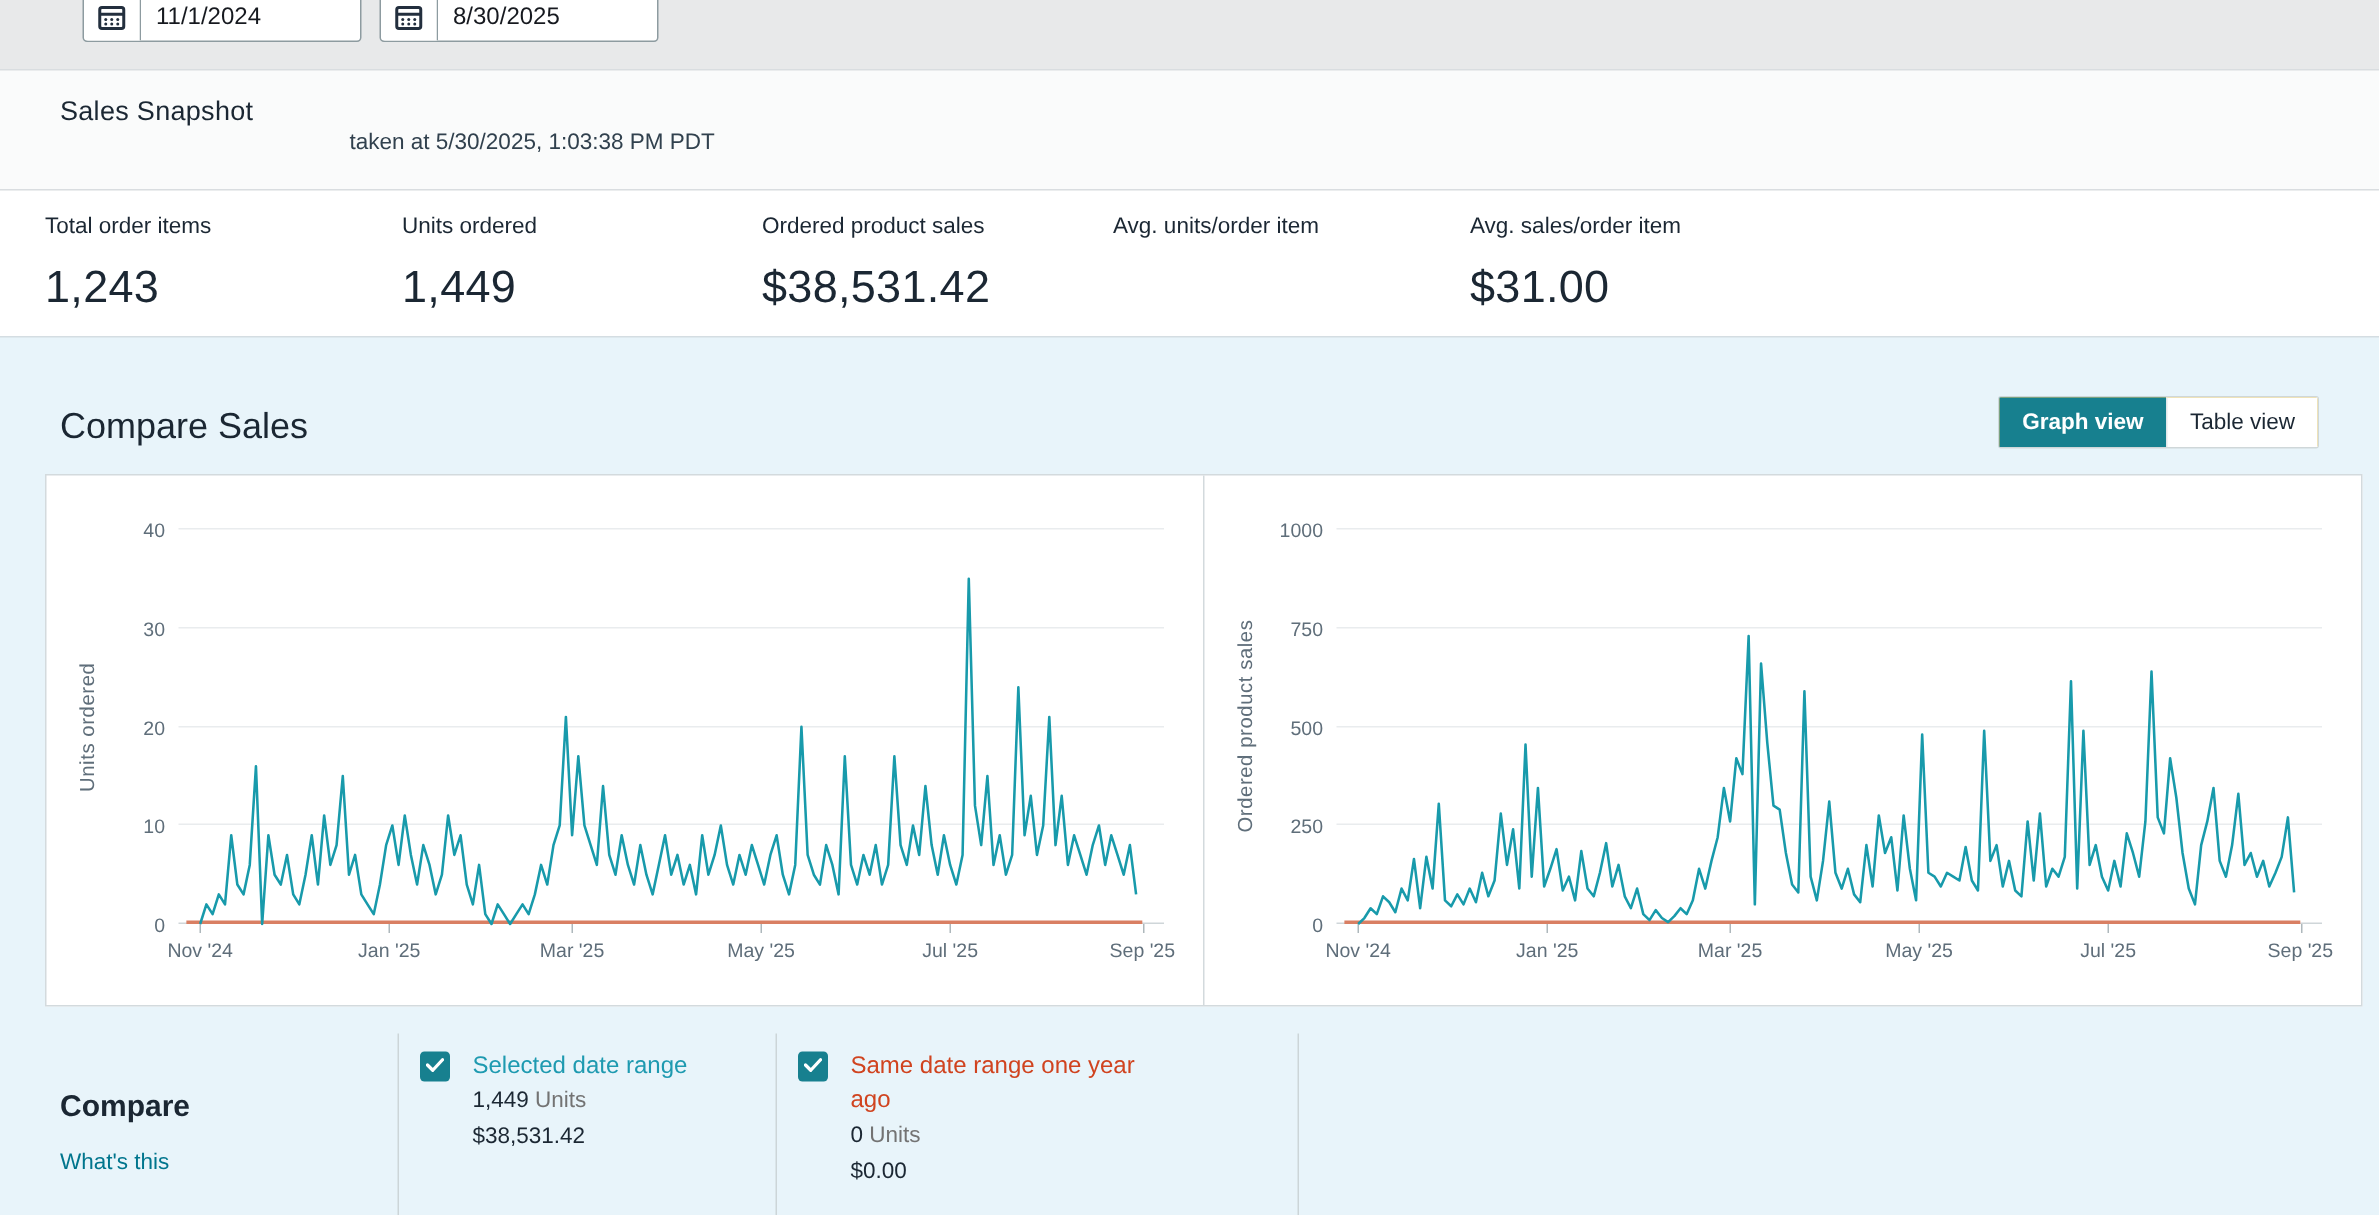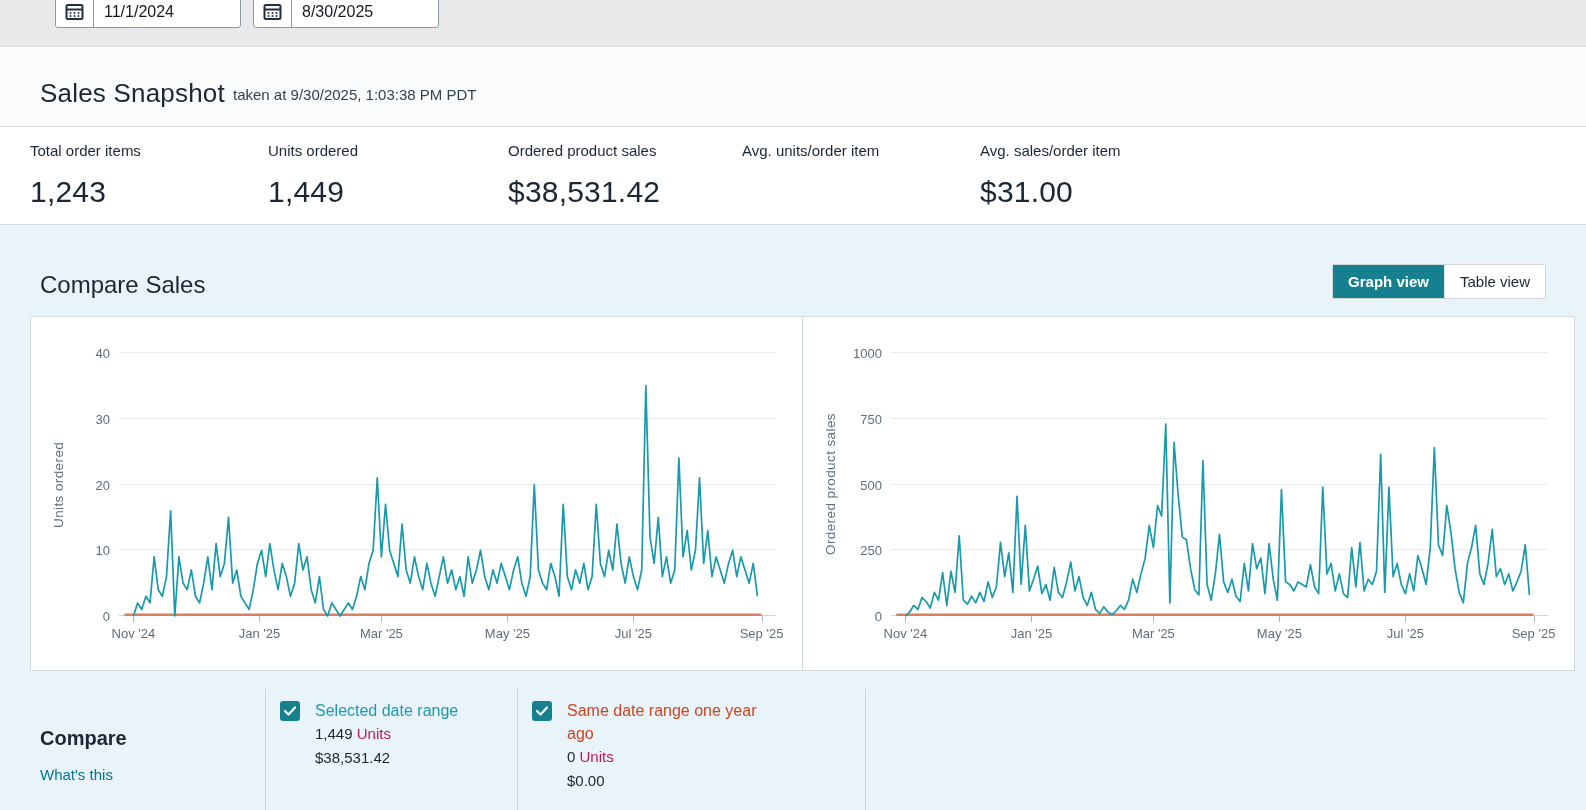--- a/index.html
+++ b/index.html
@@ -8,21 +8,21 @@
 
   
   .topbar { height:46px; background:#e8e9ea; padding-left:55px; display:flex; gap:12px; align-items:flex-start; overflow:hidden; }
   .dategroup { margin-top:-5px; height:33px; width:186px; background:#fff; border:1px solid #8d9ba0; border-radius:3px; display:flex; align-items:stretch; }
   .cal-btn { width:38px; border:none; background:#fff; border-right:1px solid #8d9ba0; display:flex; align-items:center; justify-content:center; cursor:pointer; border-radius:3px 0 0 3px; }
   .cal-btn svg { display:block; }
   .date-input { flex:1; min-width:0; border:none; outline:none; background:transparent; font-family:inherit; font-size:16px; color:#16191f; padding-left:10px; }
 
   
   .snapshot-header { position:relative; height:81px; background:#fafbfb; border-top:1px solid #d9dde0; border-bottom:1px solid #d9dde0; }
-  .snapshot-title { position:absolute; left:40px; top:31px; font-size:26px; font-weight:500; color:#1b2733; letter-spacing:.2px; }
+  .snapshot-title { position:absolute; left:40px; top:17px; font-size:18px; font-weight:500; color:#1b2733; letter-spacing:.2px; }
   .snapshot-taken { position:absolute; left:233px; top:39px; font-size:15px; color:#31414e; }
 
   
   .stats-row { background:#fff; height:97px; padding:15px 0 0 30px; display:flex; }
   .stat { padding-right:10px; }
   .stat:nth-child(1){width:238px}.stat:nth-child(2){width:240px}.stat:nth-child(3){width:234px}.stat:nth-child(4){width:238px}
   .stat-label { font-size:15px; color:#1b2733; margin-bottom:16px; }
   .stat-value { font-size:30px; color:#1b2733; font-weight:400; letter-spacing:.2px; }
 
   
@@ -53,21 +53,21 @@
   .legend-heading { font-size:20px; font-weight:700; color:#1b2733; }
   .whats-this { display:inline-block; margin-top:16px; font-size:15px; color:var(--link-teal,#00758d); text-decoration:none; cursor:pointer; }
   .legend-item { border-left:1px solid #ccd5d8; min-height:123px; padding:10px 0 12px 14px; display:flex; gap:15px; align-items:flex-start; }
   .legend-item.first { width:252px; }
   .legend-item.second { width:349px; border-right:1px solid #ccd5d8; }
   .checkbox { width:20px; height:20px; flex:none; margin-top:2px; background:var(--accent-teal,#17808f); border-radius:3px; display:flex; align-items:center; justify-content:center; cursor:pointer; }
   .legend-label { font-size:16px; line-height:1.45; }
   .legend-label.teal { color:var(--selected-range-teal,#1e9ab0); }
   .legend-label.orange { color:var(--comparison-orange,#d0431f); max-width:215px; }
   .legend-units { font-size:15px; color:#1b2733; margin-top:3px; }
-  .legend-units .suffix { color:#be185d; }
+  .legend-units .suffix { color:#737373; }
   .legend-sales { font-size:15px; color:#1b2733; margin-top:7px; }
 
   .bottom-edge { height:4px; background:#33383d; }
 </style>
 </head>
 <body>
 
 <div class="topbar">
   <div class="dategroup">
     <button class="cal-btn">
@@ -100,21 +100,21 @@
             <circle cx="13.5" cy="14" r="1" fill="#232f3e"></circle>
           </svg>
       </span>
     </button>
     <input class="date-input" value="8/30/2025" style="">
   </div>
 </div>
 
 <div class="snapshot-header">
   <div class="snapshot-title">Sales Snapshot</div>
-  <div class="snapshot-taken">taken at 9/30/2025, 1:03:38 PM PDT</div>
+  <div class="snapshot-taken">taken at 5/30/2025, 1:03:38 PM PDT</div>
 </div>
 
 <div class="stats-row">
   <div class="stat">
     <div class="stat-label">Total order items</div>
     <div class="stat-value">1,243</div>
   </div>
   <div class="stat">
     <div class="stat-label">Units ordered</div>
     <div class="stat-value">1,449</div>

